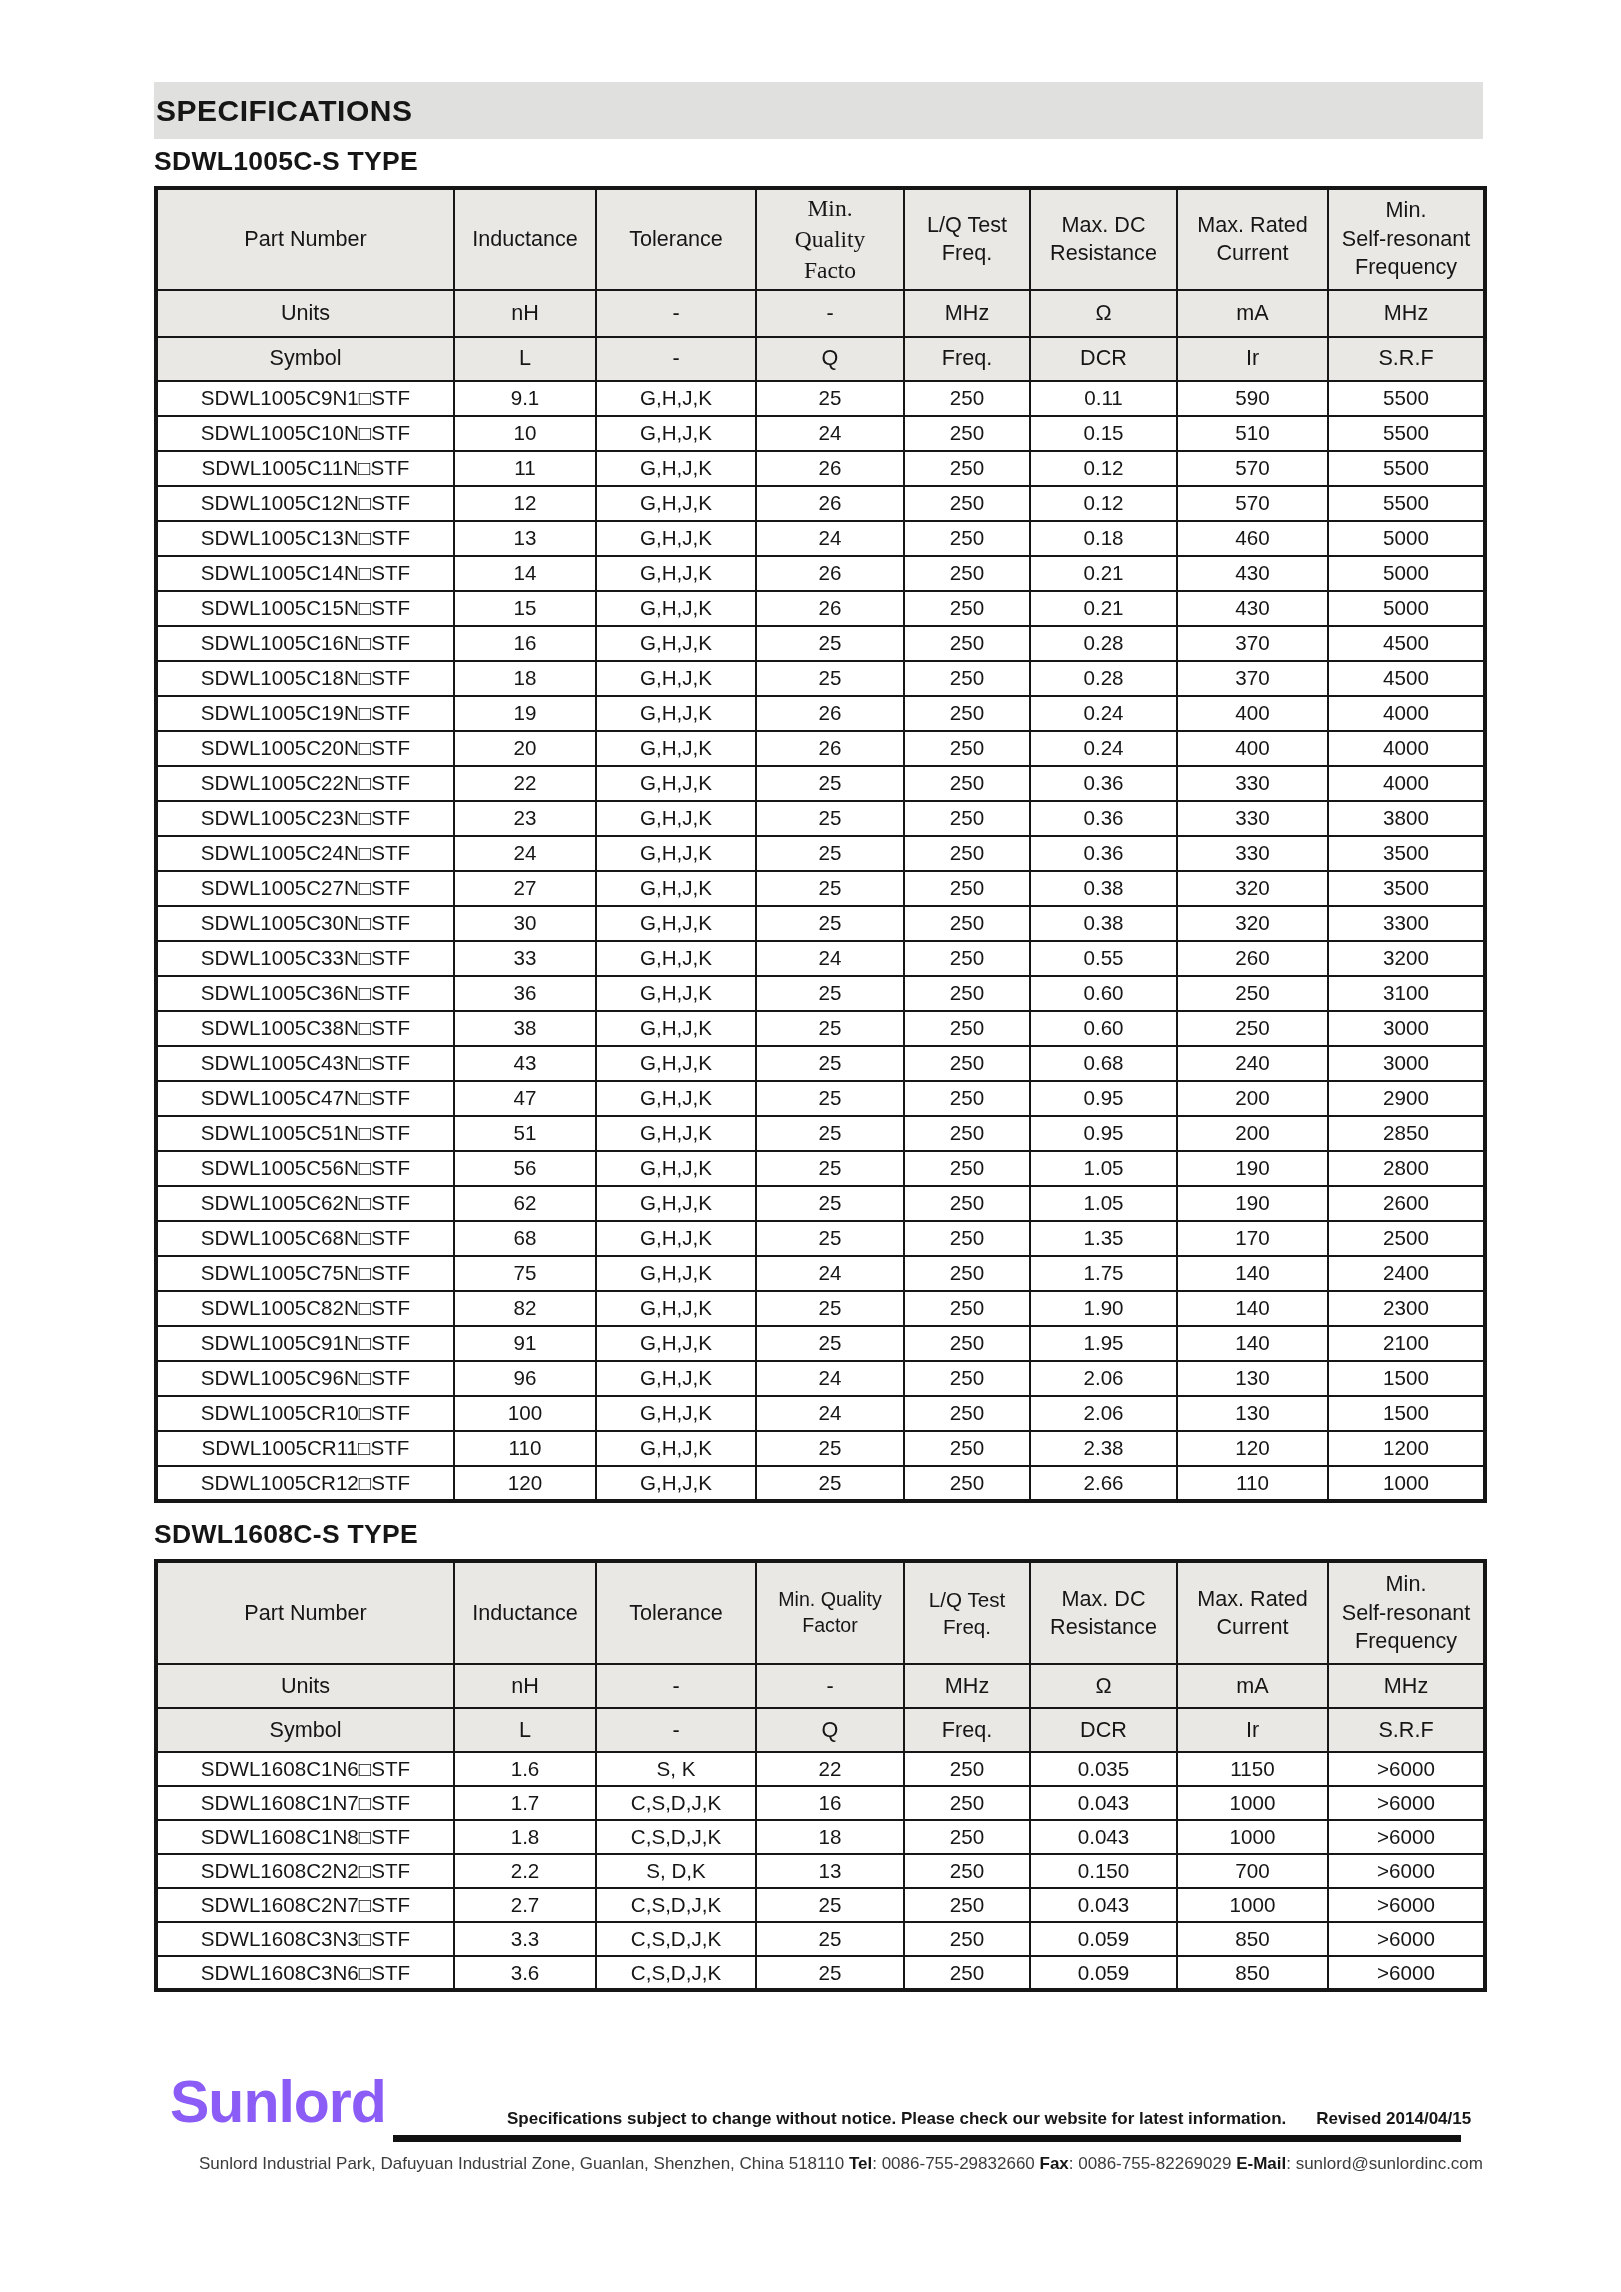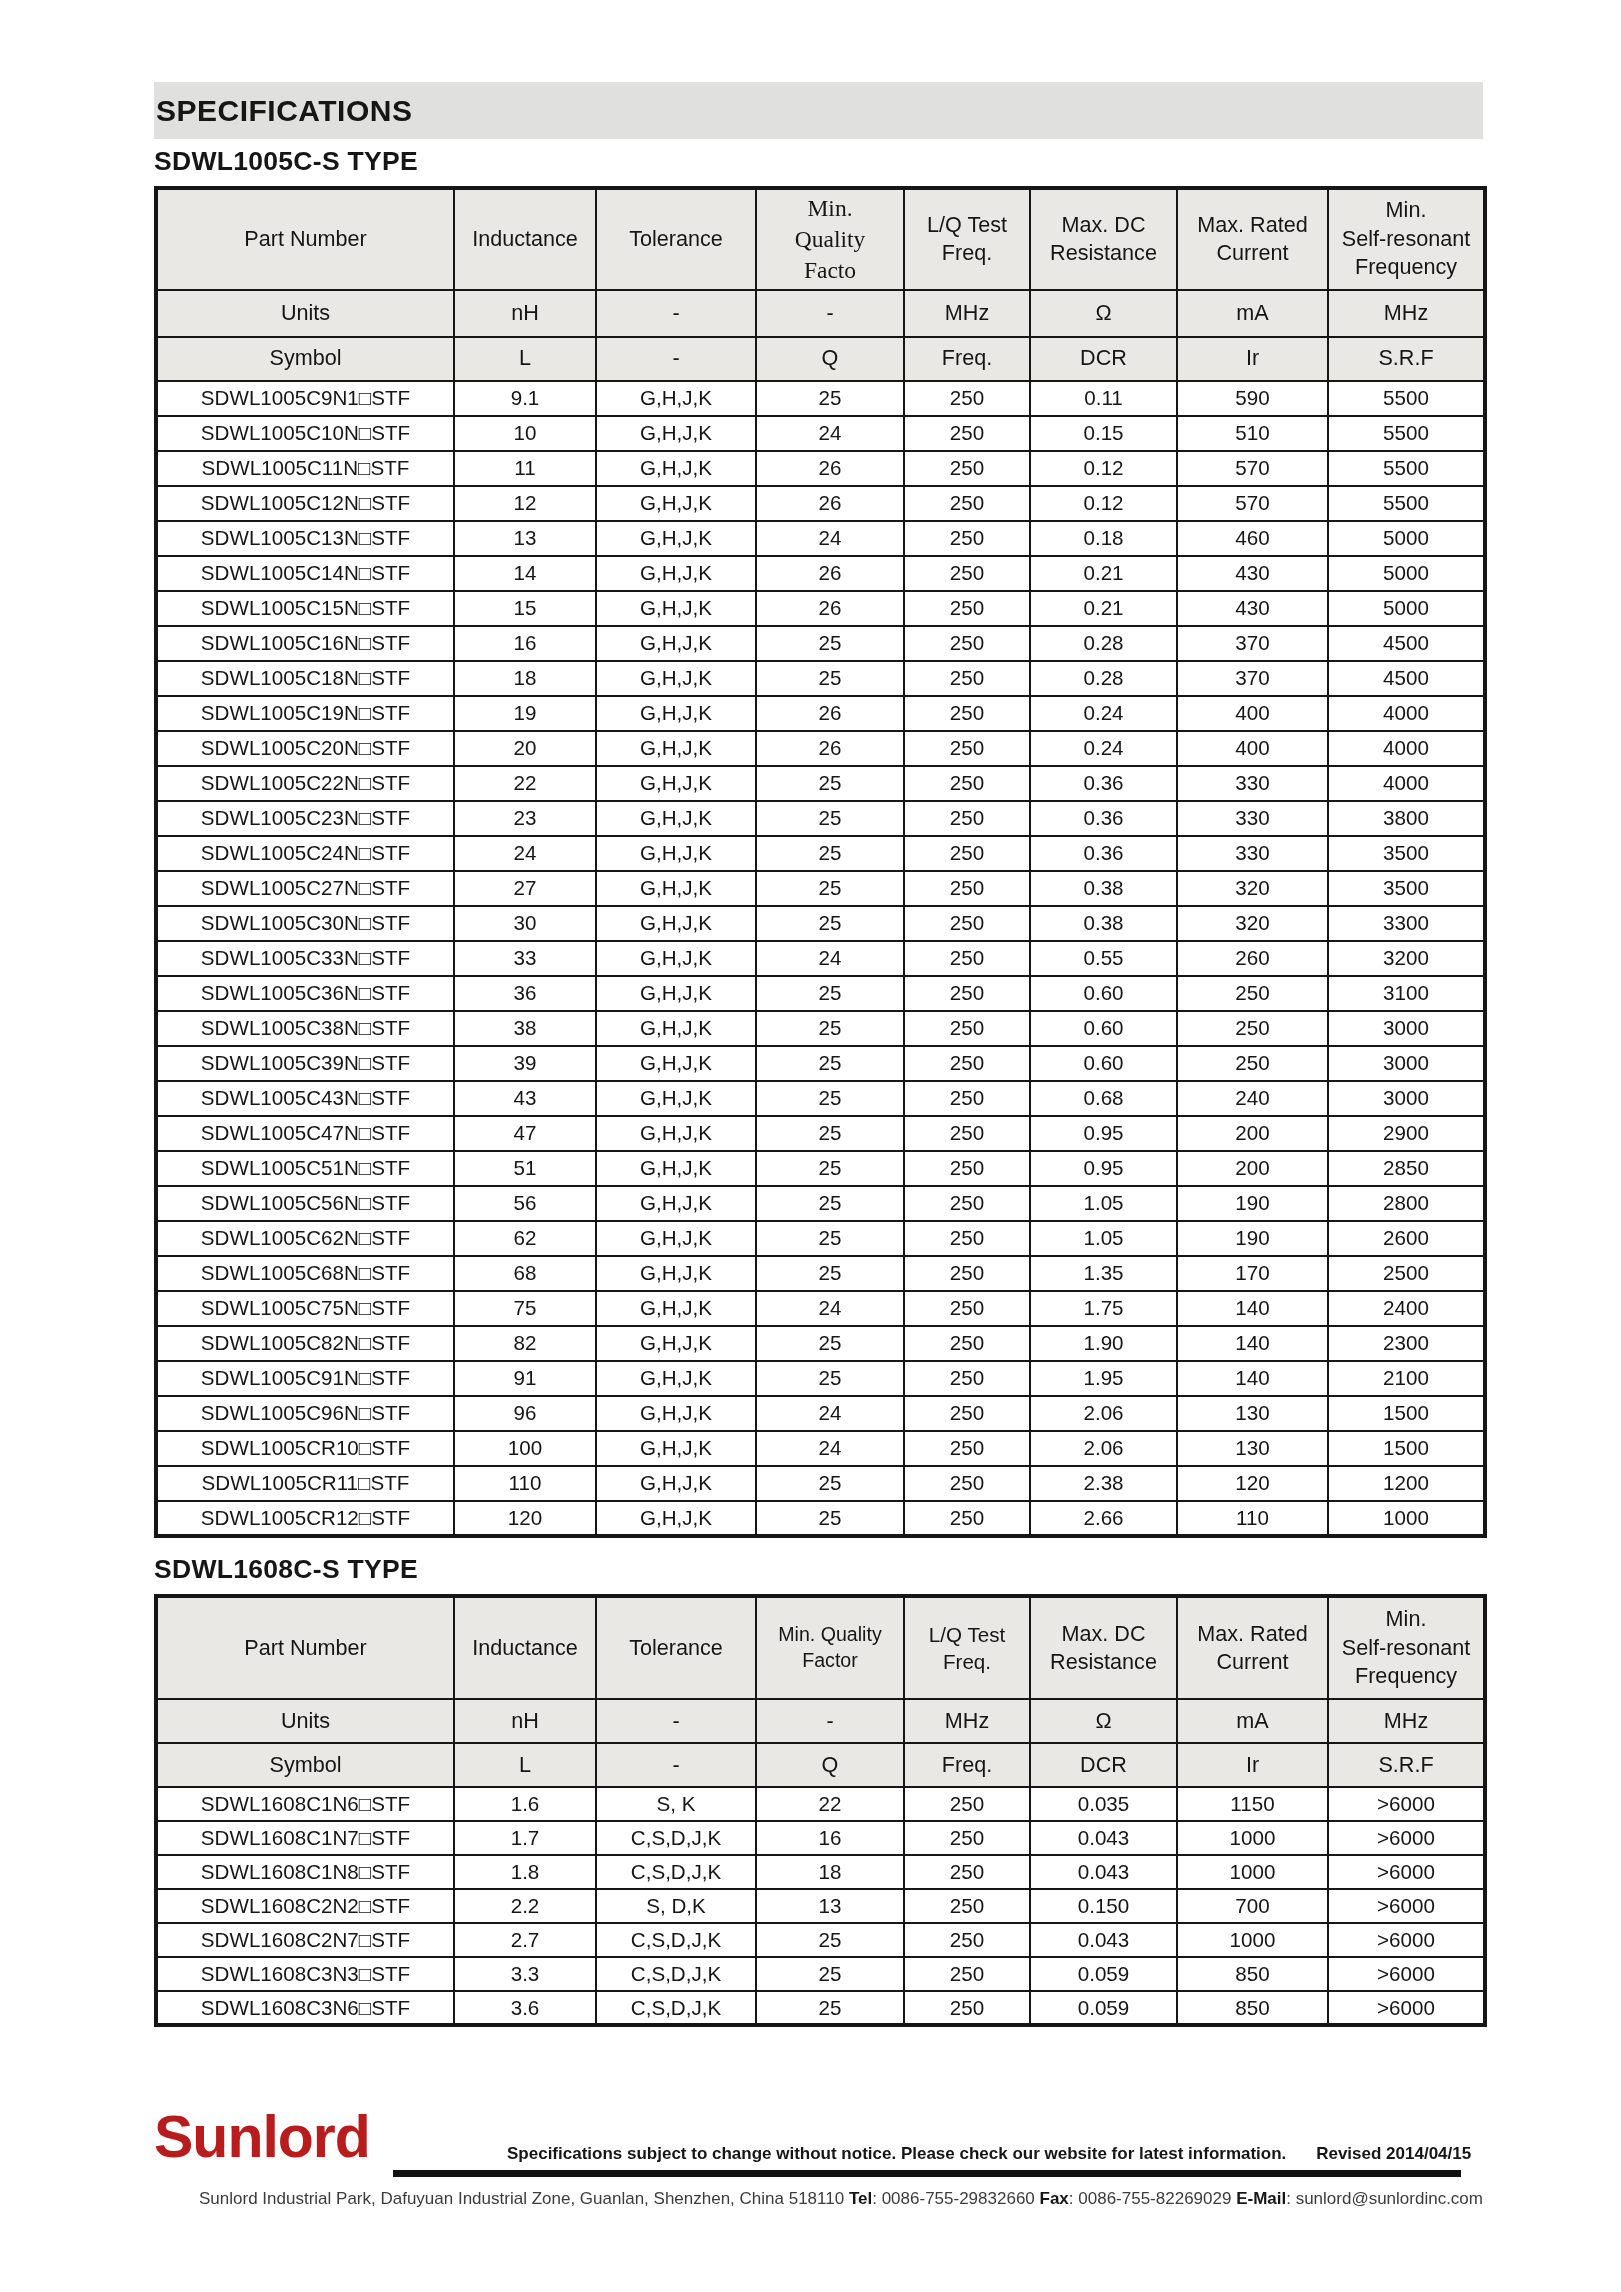--- a/index.html
+++ b/index.html
@@ -369,30 +369,20 @@
             <td>SDWL1005C38N□STF</td>
             <td>38</td>
             <td>G,H,J,K</td>
             <td>25</td>
             <td>250</td>
             <td>0.60</td>
             <td>250</td>
             <td>3000</td>
           </tr>
           <tr>
-            <td>SDWL1005C39N□STF</td>
-            <td>39</td>
-            <td>G,H,J,K</td>
-            <td>25</td>
-            <td>250</td>
-            <td>0.60</td>
-            <td>250</td>
-            <td>3000</td>
-          </tr>
-          <tr>
             <td>SDWL1005C43N□STF</td>
             <td>43</td>
             <td>G,H,J,K</td>
             <td>25</td>
             <td>250</td>
             <td>0.68</td>
             <td>240</td>
             <td>3000</td>
           </tr>
           <tr>
@@ -637,21 +627,21 @@
             <td>25</td>
             <td>250</td>
             <td>0.059</td>
             <td>850</td>
             <td>&gt;6000</td>
           </tr>
         </tbody>
     </table>
 
     <div class="footer">
-      <span class="logo" style="color: #b91c1c;">Sunlord</span>
+      <span class="logo" style="color: #8b5cf6; margin-left: 16px;">Sunlord</span>
       <span class="notice">Specifications subject to change without notice. Please check our website for latest information.</span>
       <span class="revised">Revised 2014/04/15</span>
       <div class="rule"></div>
       <div class="address"><span>Sunlord Industrial Park, Dafuyuan Industrial Zone, Guanlan, Shenzhen, China 518110 </span><b>Tel</b><span>: 0086-755-29832660 </span><b>Fax</b><span>: 0086-755-82269029 </span><b>E-Mail</b><span>: sunlord@sunlordinc.com</span></div>
     </div>
 
   </div>
 </div>
 
 

